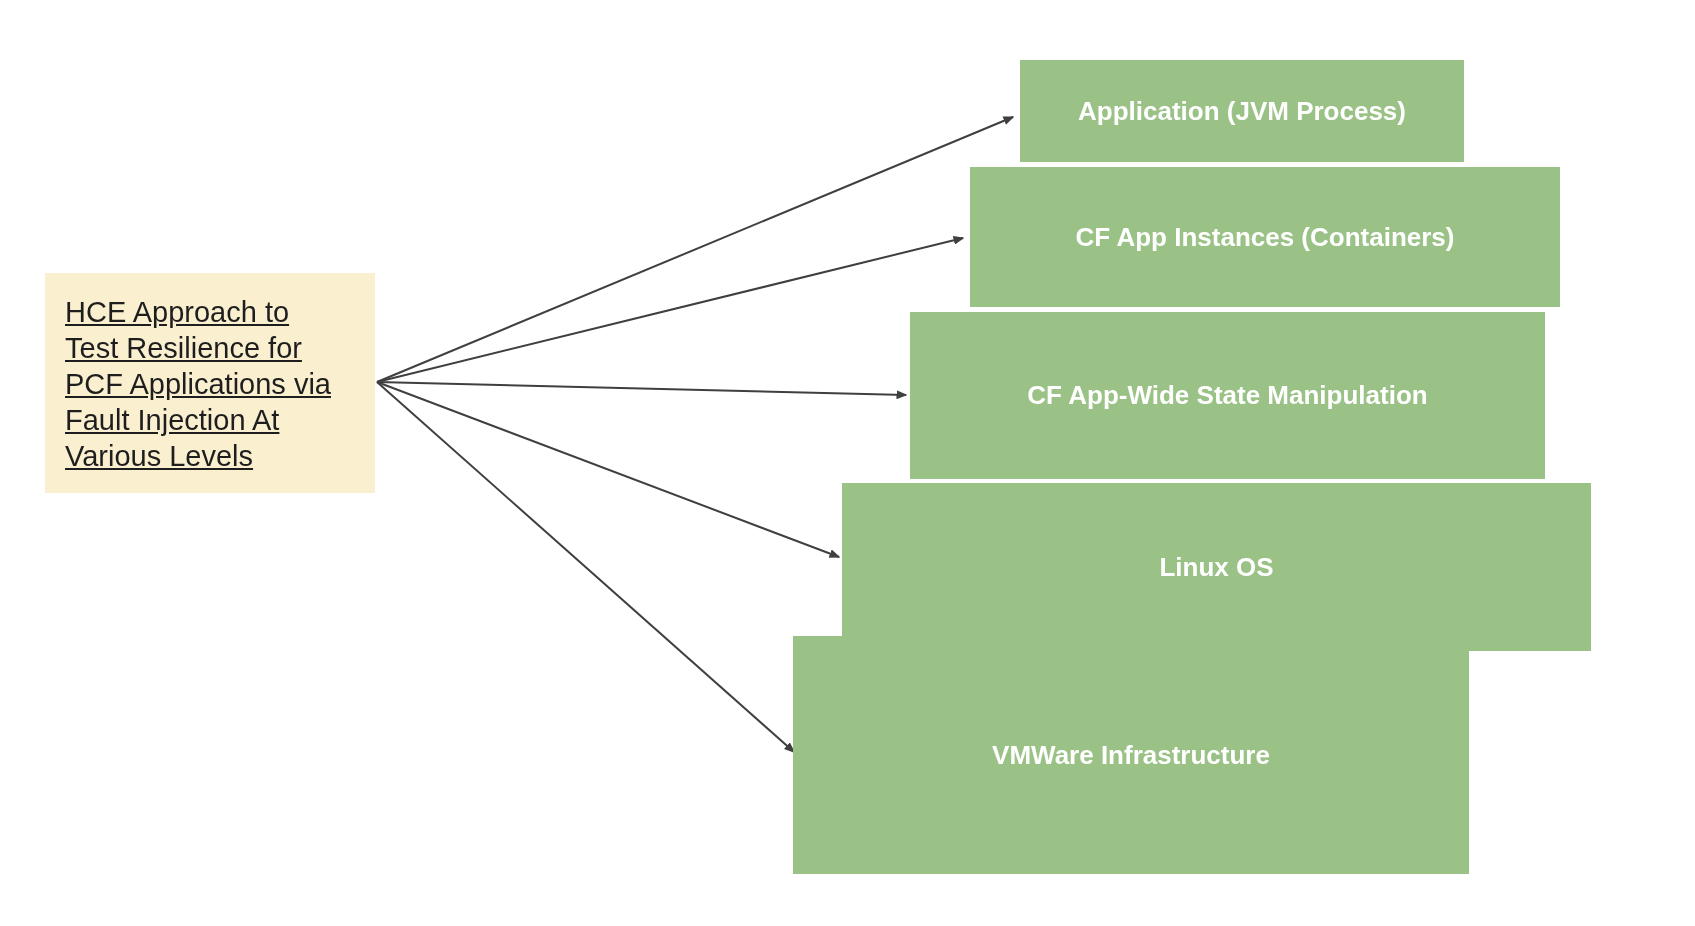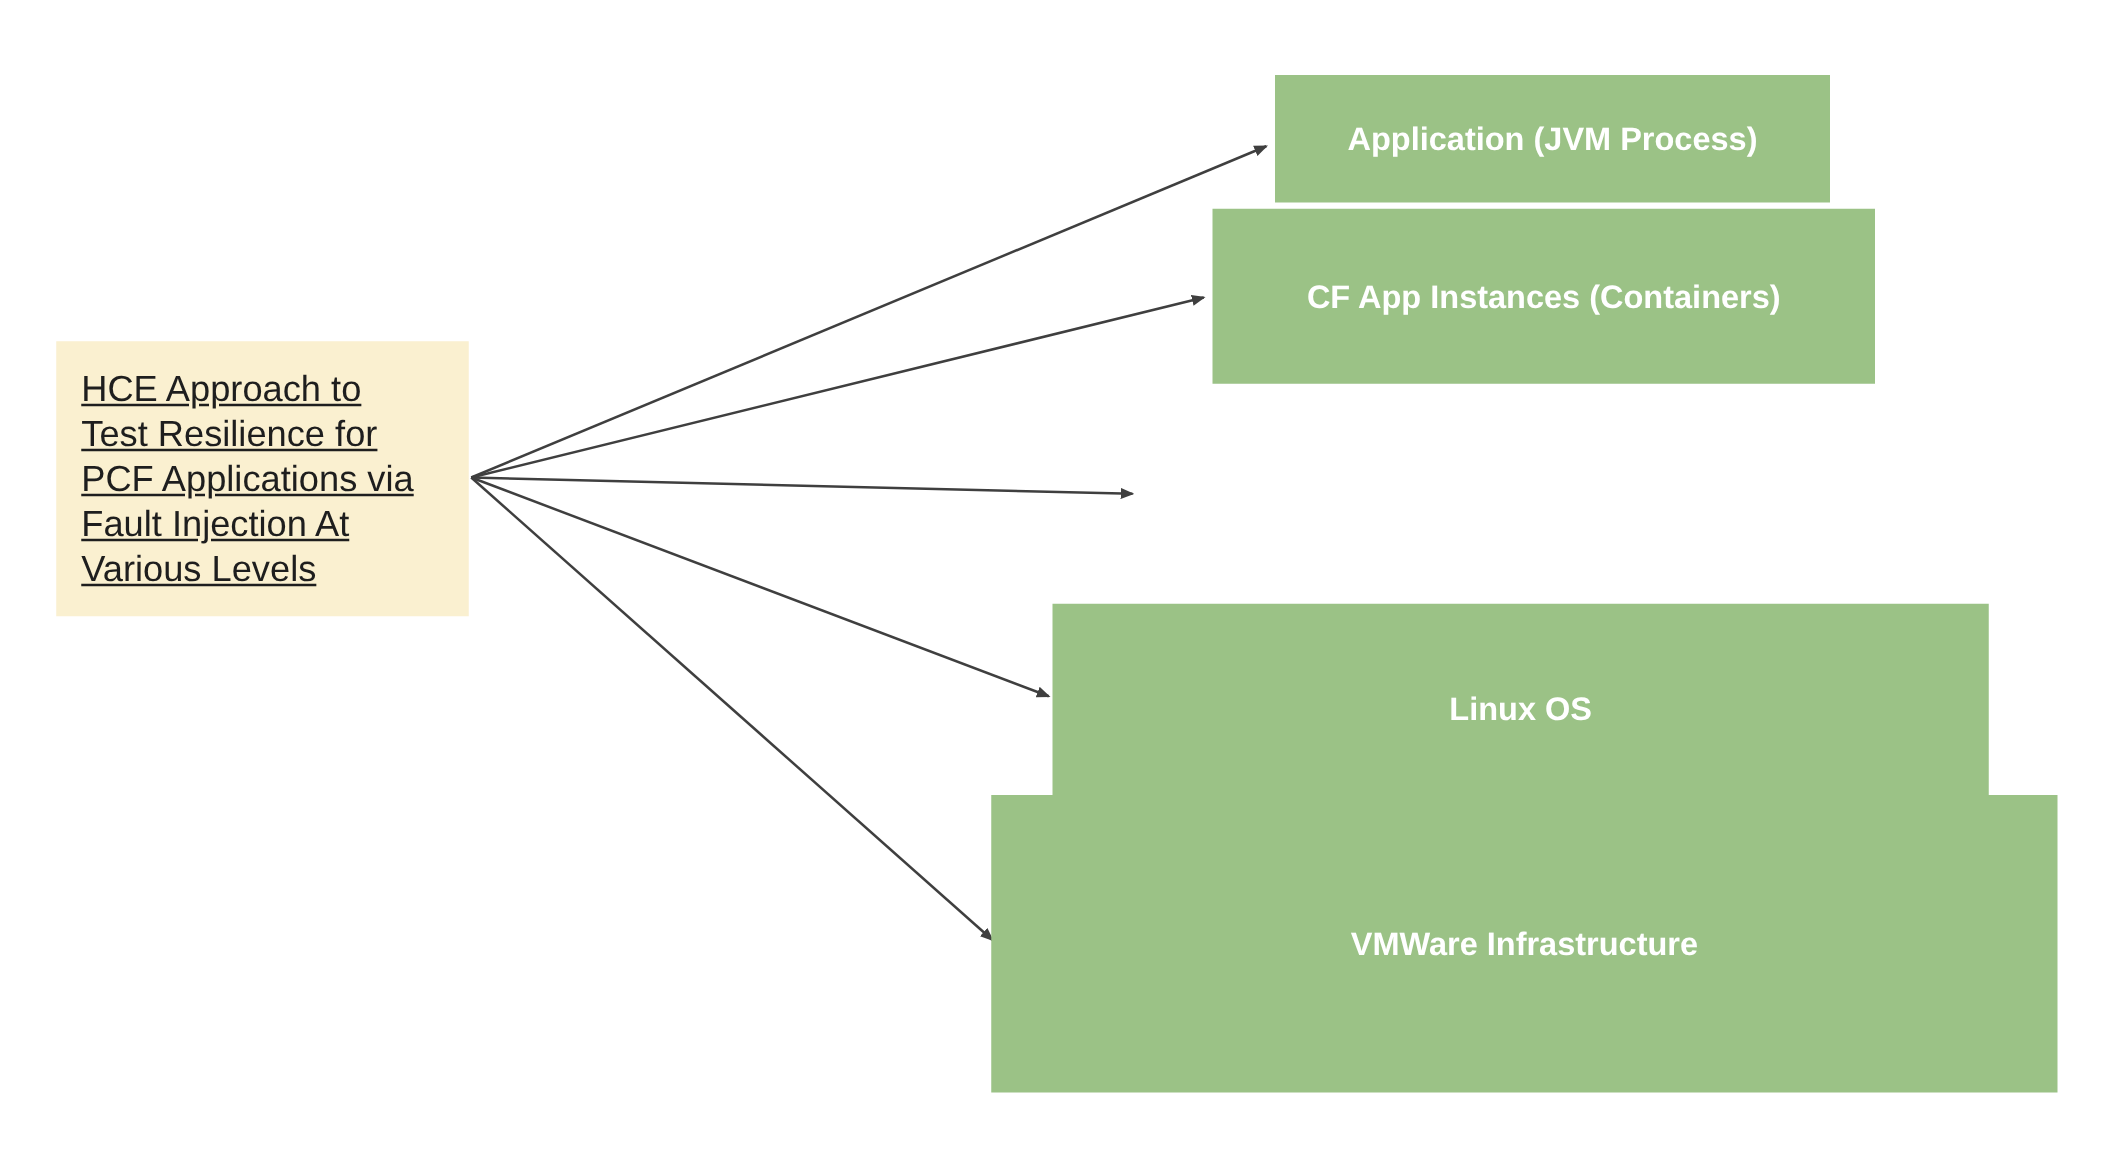--- a/index.html
+++ b/index.html
@@ -41,24 +41,24 @@
     color: #FFFFFF;
     display: flex;
     align-items: center;
     justify-content: center;
     text-align: center;
     font-weight: 700;
     font-size: 26px;
   }
 
   .lvl-0 { left: 1020px; top: 60px;  width: 444px; height: 102px; }
-  .lvl-1 { left: 970px;  top: 167px; width: 530px; height: 140px; }
+  .lvl-1 { left: 970px;  top: 167px; width: 590px; height: 140px; }
   .lvl-2 { left: 910px;  top: 312px; width: 635px; height: 167px; }
   .lvl-3 { left: 842px;  top: 483px; width: 749px; height: 168px; }
-  .lvl-4 { left: 793px;  top: 636px; width: 853px; height: 238px; }
+  .lvl-4 { left: 793px;  top: 636px; width: 676px; height: 238px; }
 </style>
 </head>
 <body>
 
 <div class="canvas">
 
   <svg class="arrows-layer" width="1695" height="926" viewBox="0 0 1695 926" xmlns="http://www.w3.org/2000/svg">
     <defs>
       <marker id="ah" markerWidth="11" markerHeight="9" refX="9.5" refY="4.5" orient="auto" markerUnits="userSpaceOnUse">
         <path d="M0,0 L11,4.5 L0,9 z" fill="#3F3F3F"></path>
@@ -76,20 +76,23 @@
 PCF Applications via
 Fault Injection At
 Various Levels</div>
 
   <div class="level-box lvl-0">
     <span>Application (JVM Process)</span>
   </div>
   <div class="level-box lvl-1">
     <span>CF App Instances (Containers)</span>
   </div>
+  <div class="level-box lvl-2">
+    <span>CF App-Wide State Manipulation</span>
+  </div>
   <div class="level-box lvl-3">
     <span>Linux OS</span>
   </div>
   <div class="level-box lvl-4">
     <span>VMWare Infrastructure</span>
   </div>
 
 </div>
 
 </body></html>

